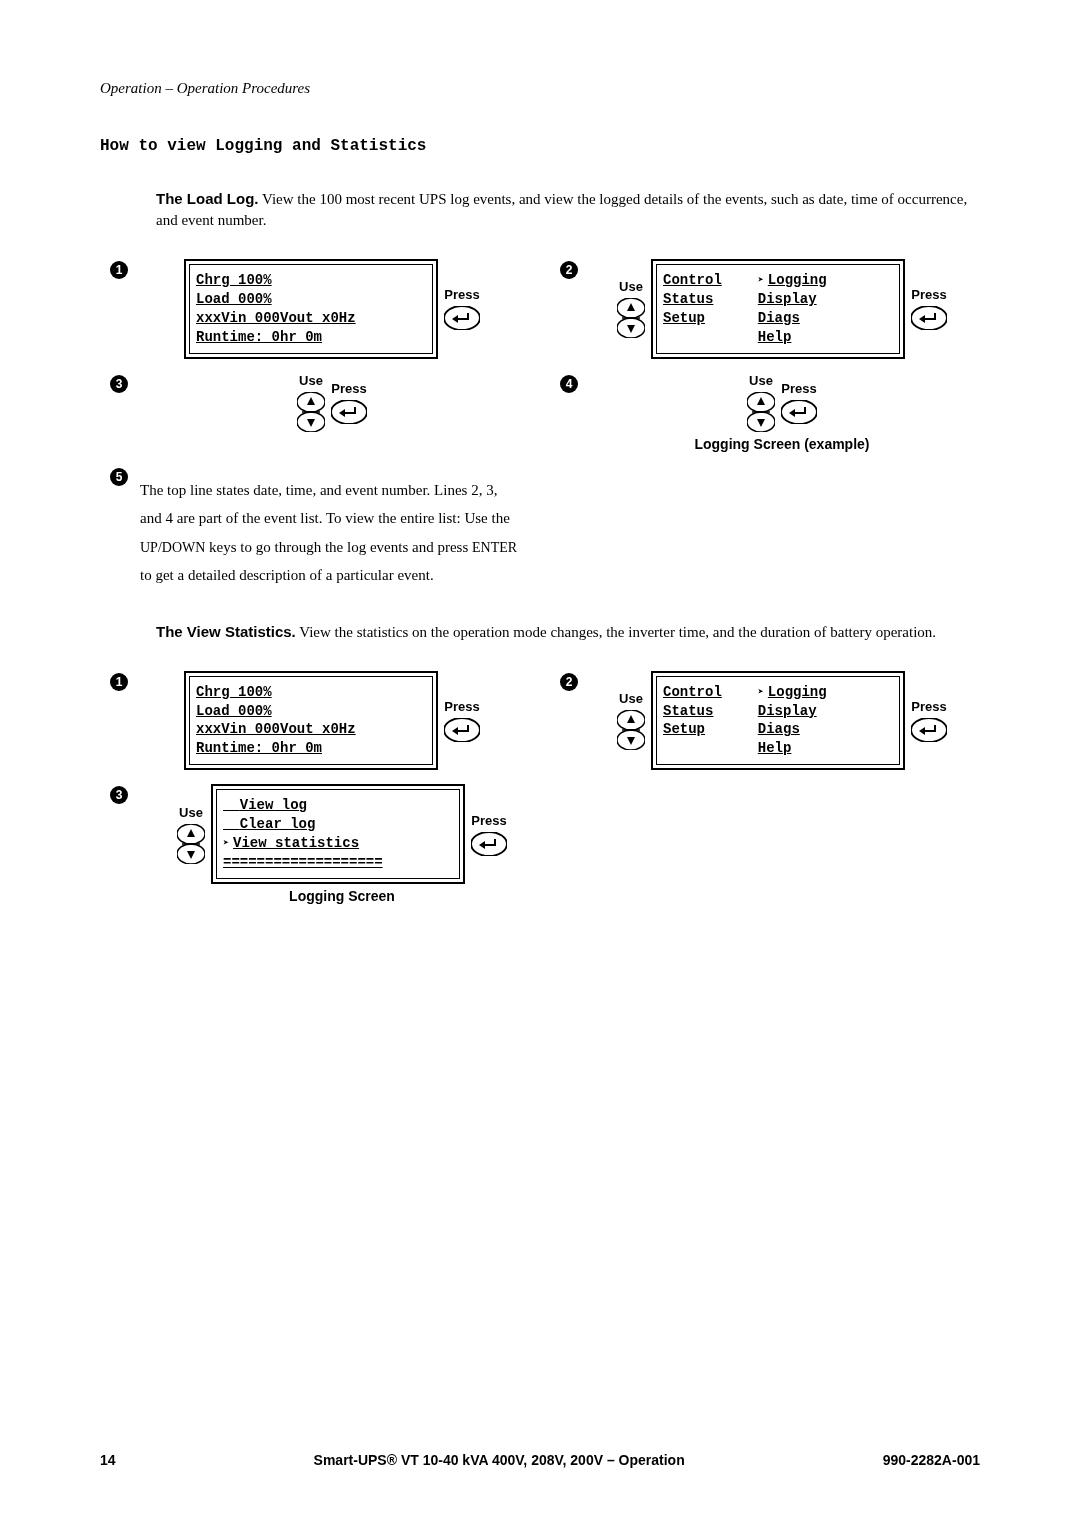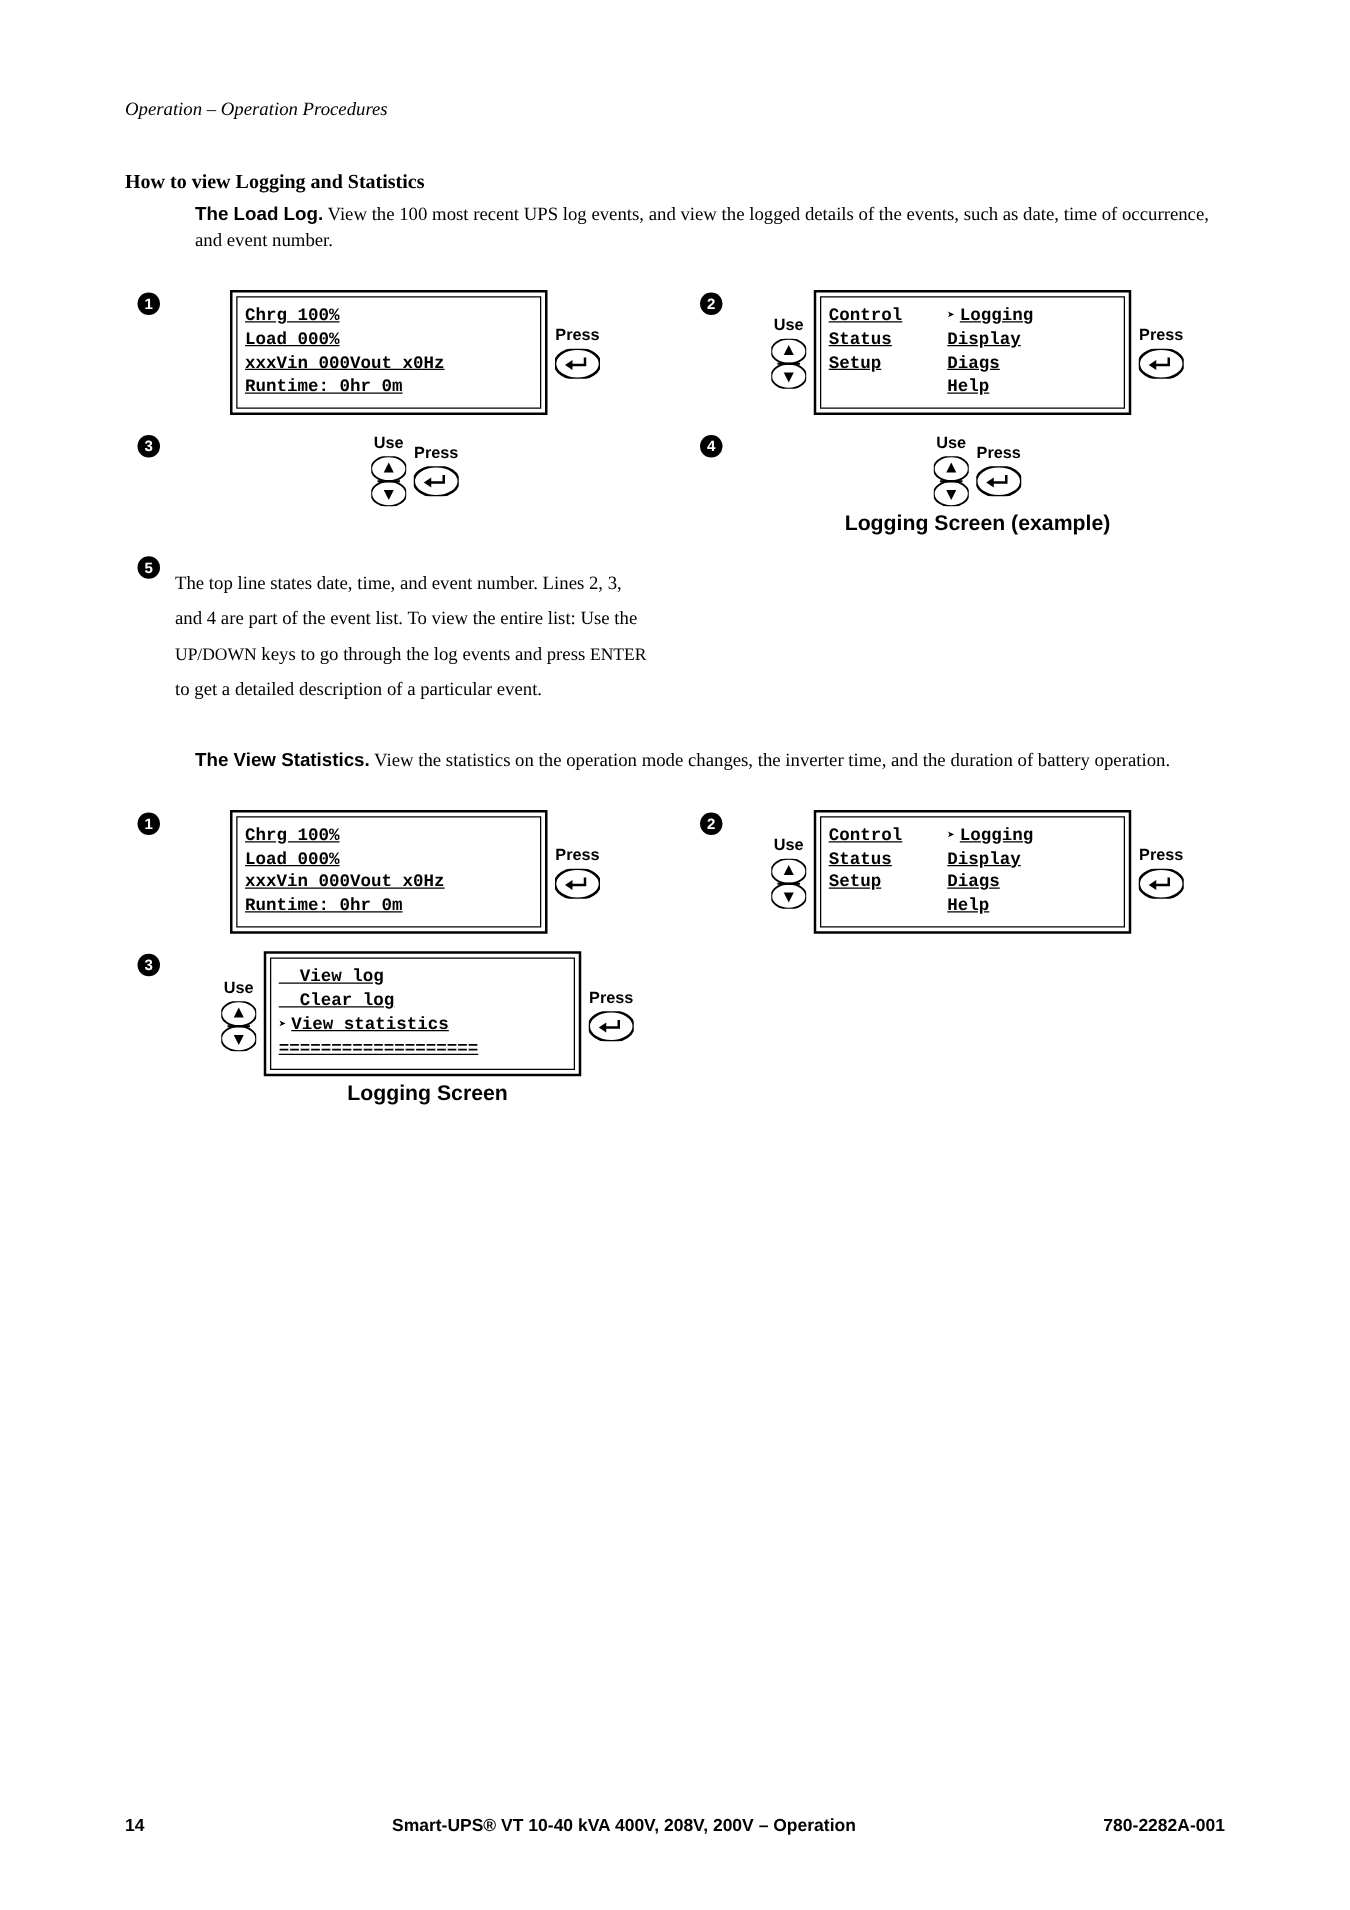--- a/index.html
+++ b/index.html
@@ -11,24 +11,24 @@
     width: 1080px;
     box-sizing: border-box;
     background: #fff;
   }
   .header-italic {
     font-style: italic;
     font-size: 15px;
     margin-bottom: 40px;
   }
   .section-title {
-    font-family: Liberation Serif, serif;
+    font-family: Liberation Mono, monospace;
     font-weight: bold;
     font-size: 16px;
-    margin-bottom: 6px;
+    margin-bottom: 33px;
   }
   .body-text {
     margin-left: 56px;
     line-height: 1.4;
     margin-bottom: 28px;
   }
   .inline-bold {
     font-family: Arial, Helvetica, sans-serif;
     font-weight: bold;
   }
@@ -105,21 +105,21 @@
   .arrow-right::before {
     content: "\27A4";
     font-size: 10px;
     margin-right: 4px;
     display: inline-block;
     vertical-align: 1px;
   }
   .cap-label {
     font-family: Arial, Helvetica, sans-serif;
     font-weight: bold;
-    font-size: 17px;
+    font-size: 14px;
     margin-top: 4px;
     text-align: center;
   }
   .step-note {
     margin-left: 36px;
     margin-top: 10px;
     max-width: 380px;
     line-height: 1.9;
   }
   .smallcaps {
@@ -370,17 +370,17 @@
         <div class="cap-label">Logging Screen</div>
       </div>
     </div>
   </div>
 
 </div>
 
 <div class="footer">
   <span>14</span>
   <span>Smart-UPS® VT 10-40 kVA 400V, 208V, 200V – Operation</span>
-  <span>780-2282A-001</span>
+  <span>990-2282A-001</span>
 </div>
 
 
 
 
 </body></html>

